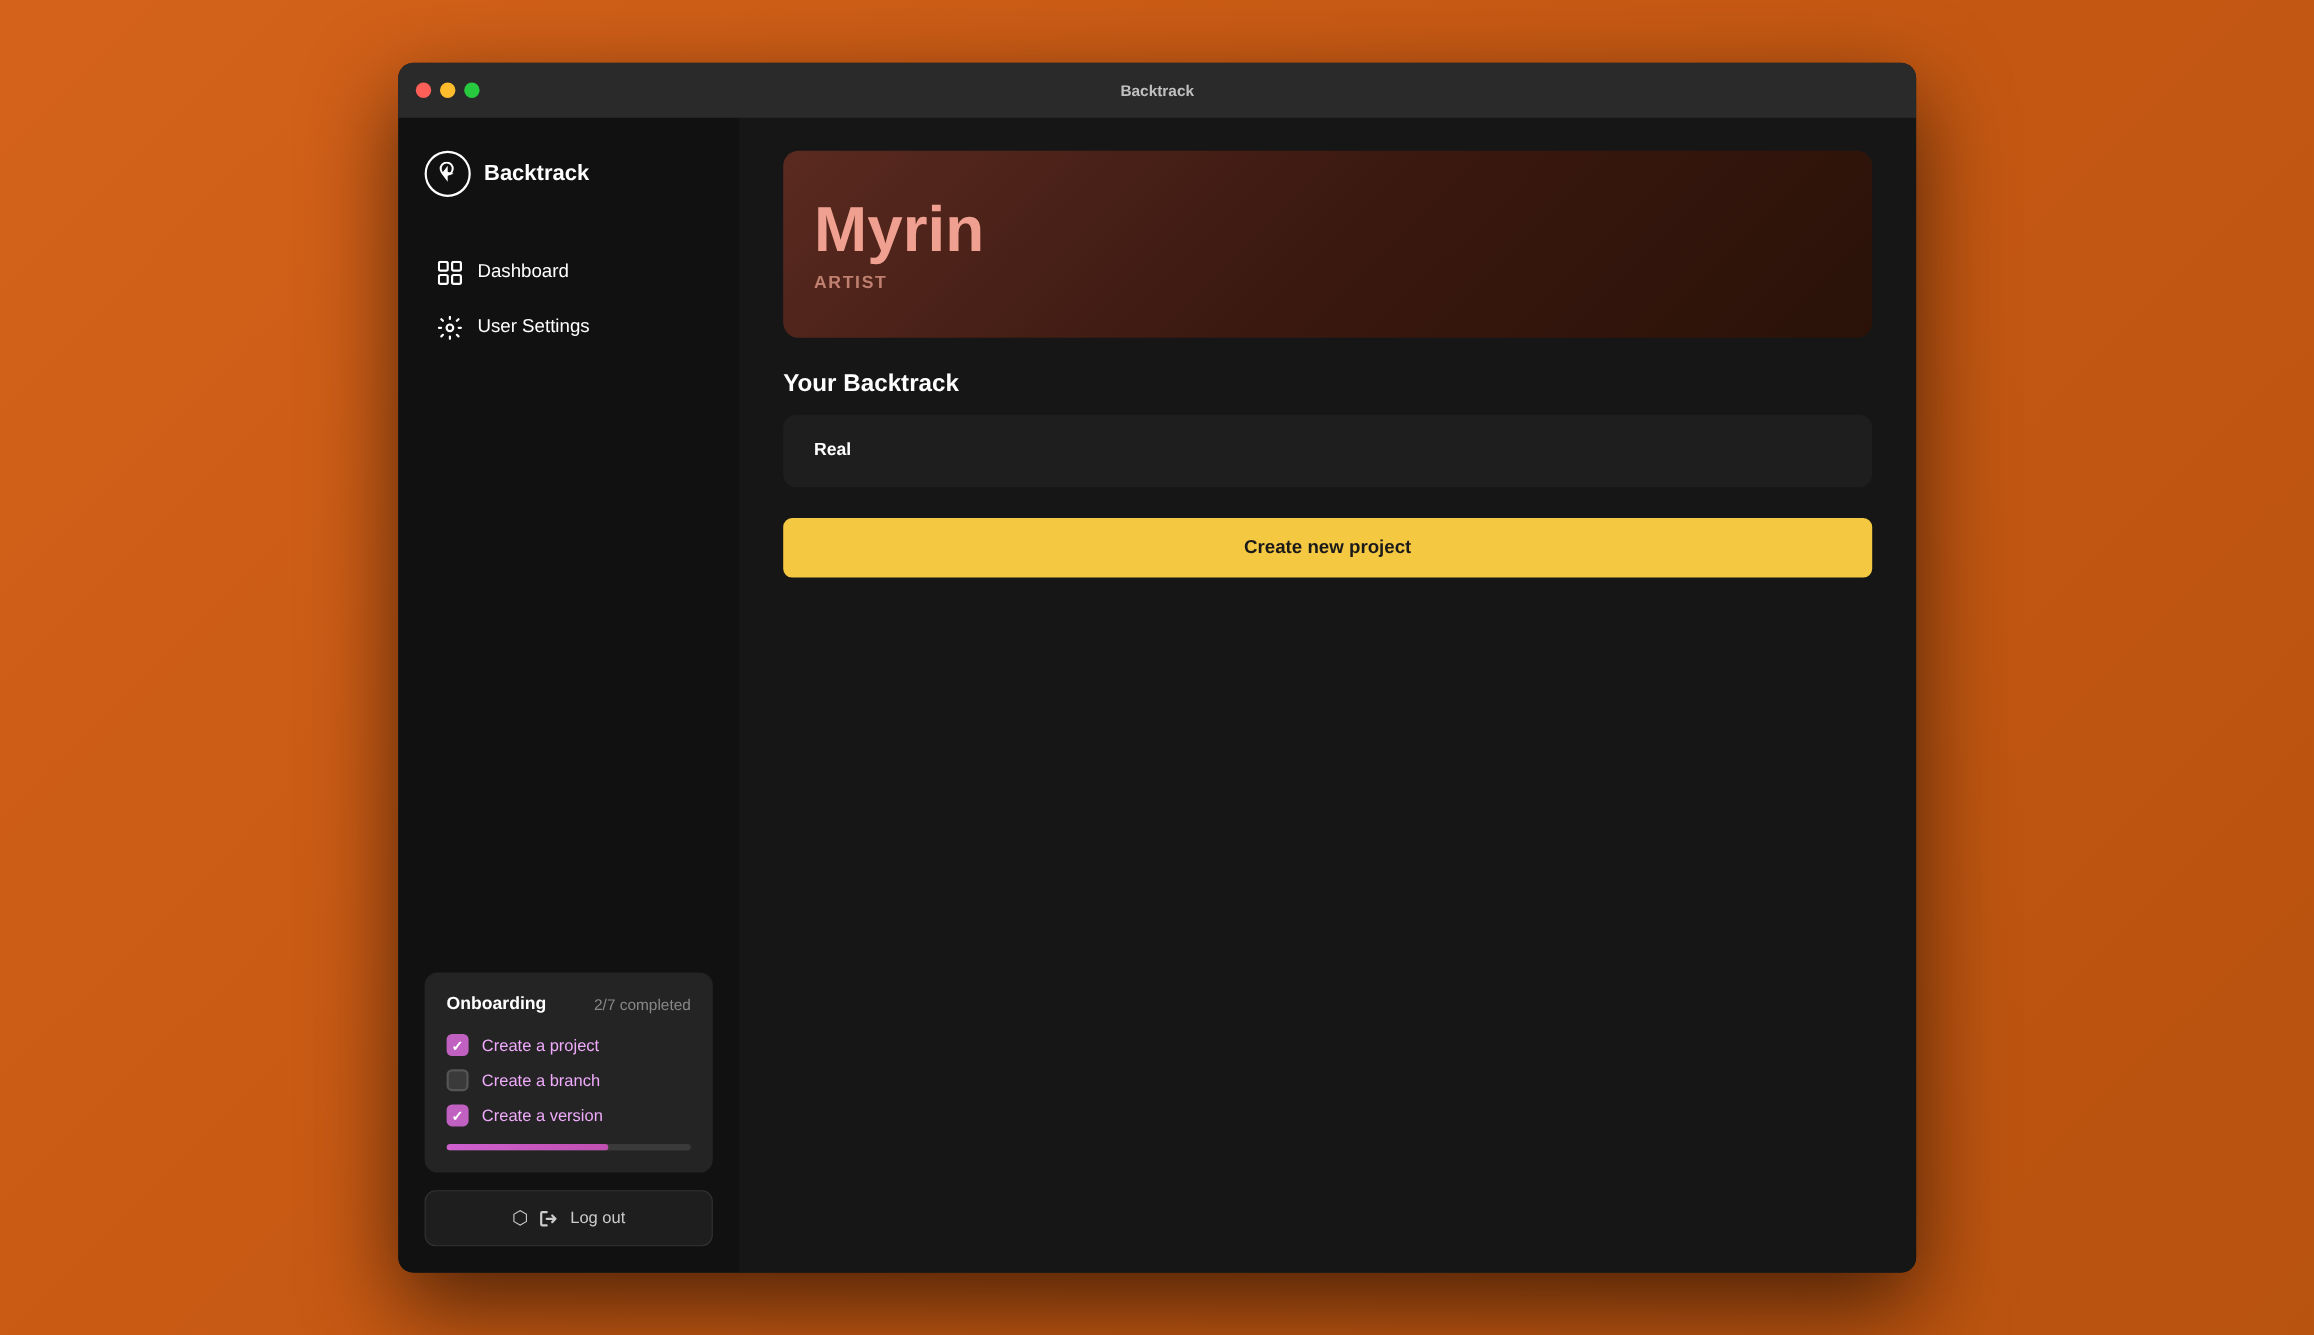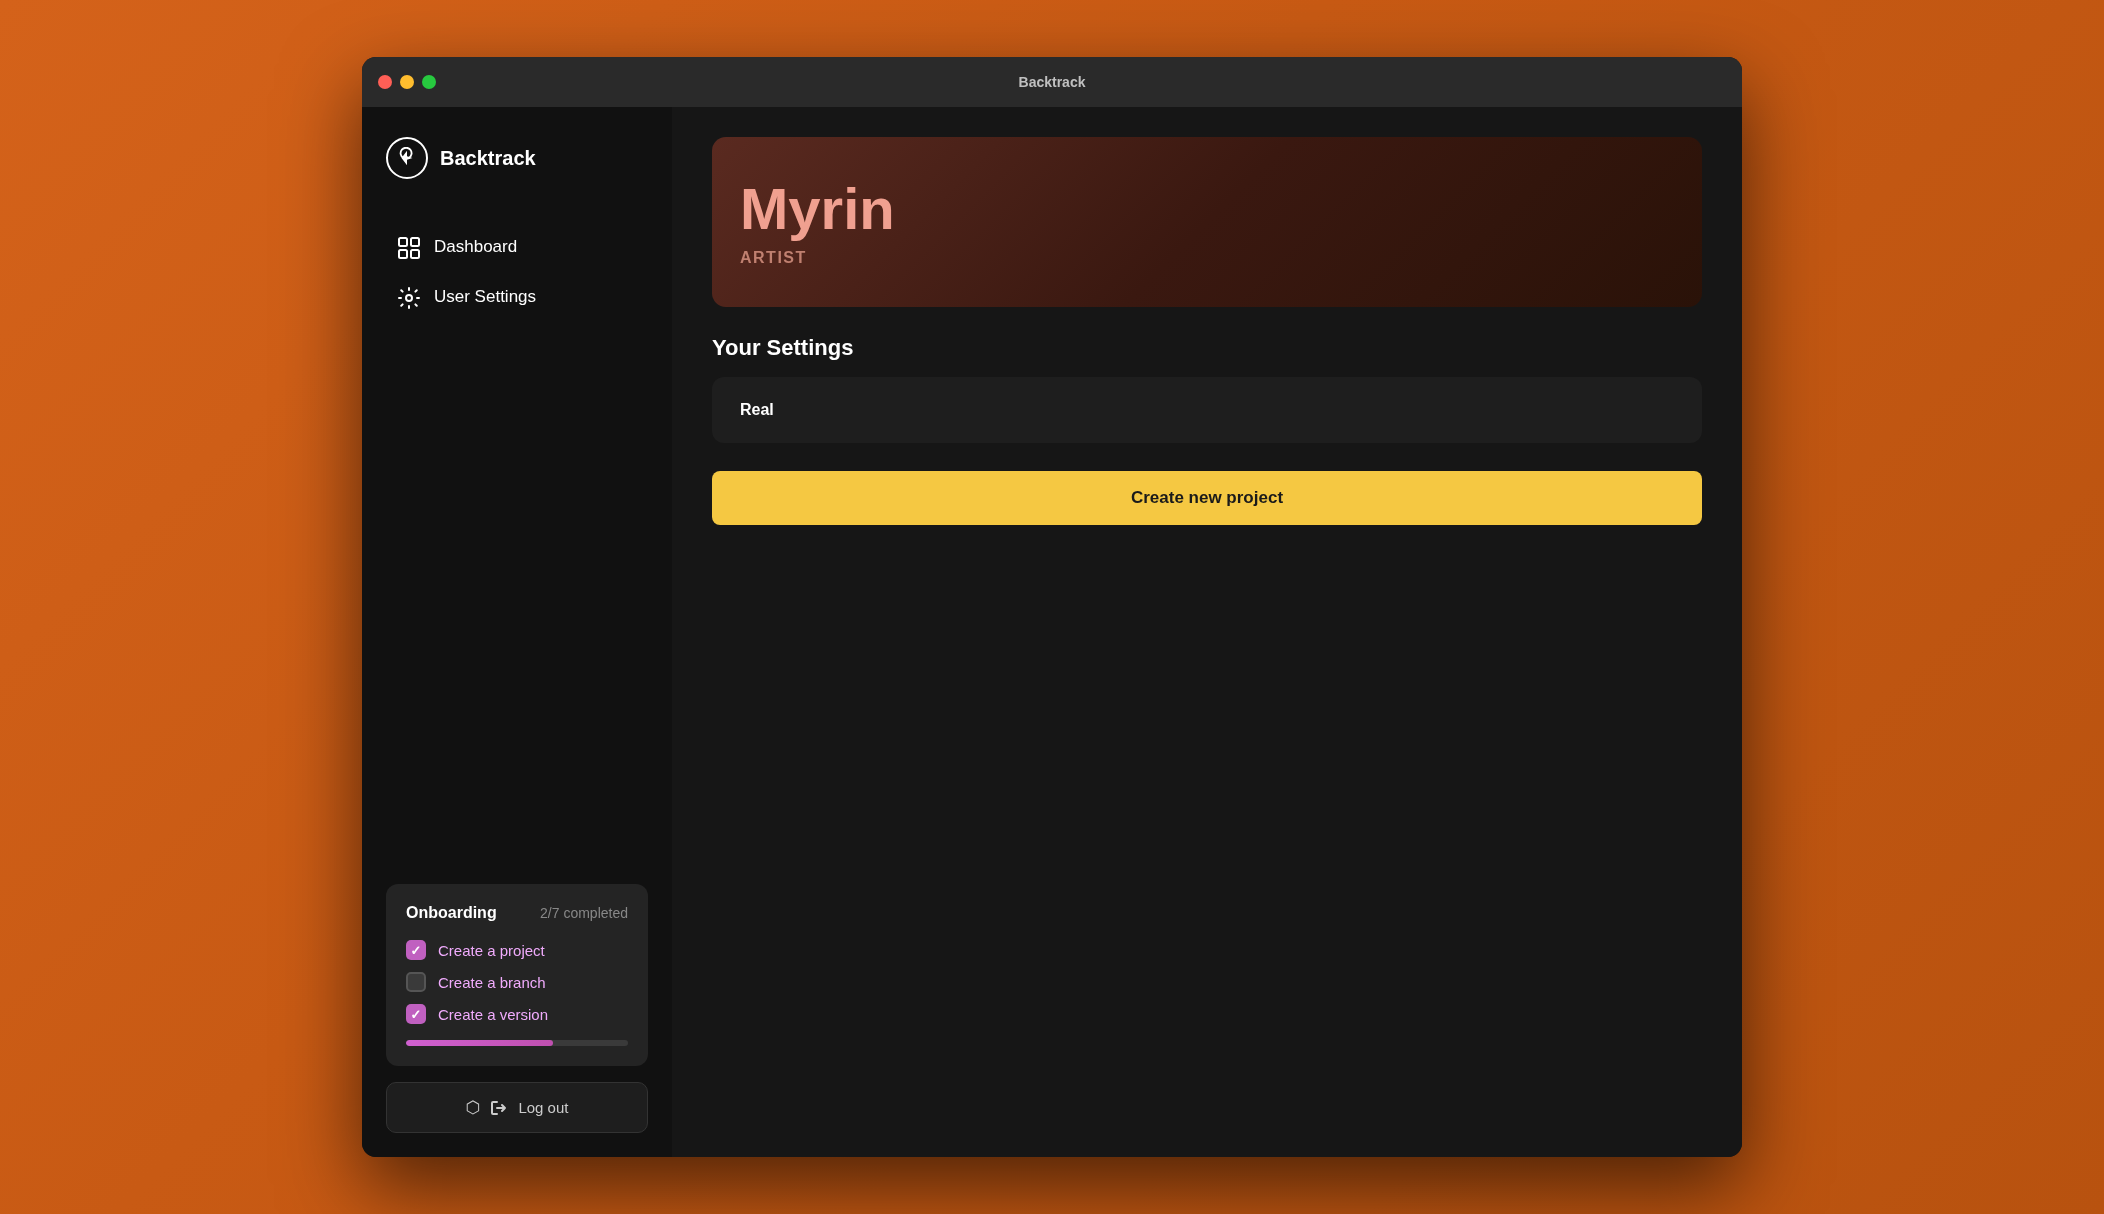--- a/index.html
+++ b/index.html
@@ -414,21 +414,21 @@
     </aside>
 
     <main class="main-content">
 
       <div class="artist-banner">
         <div class="artist-name">Myrin</div>
         <div class="artist-role">ARTIST</div>
       </div>
 
       <div class="projects-section">
-        <h2 class="projects-heading">Your Settings</h2>
+        <h2 class="projects-heading">Your Backtrack</h2>
 
         <div class="project-card">
           <div class="project-name">Real</div>
         </div>
       </div>
 
       <button class="create-project-btn">Create new project</button>
     </main>
 
   </div>

